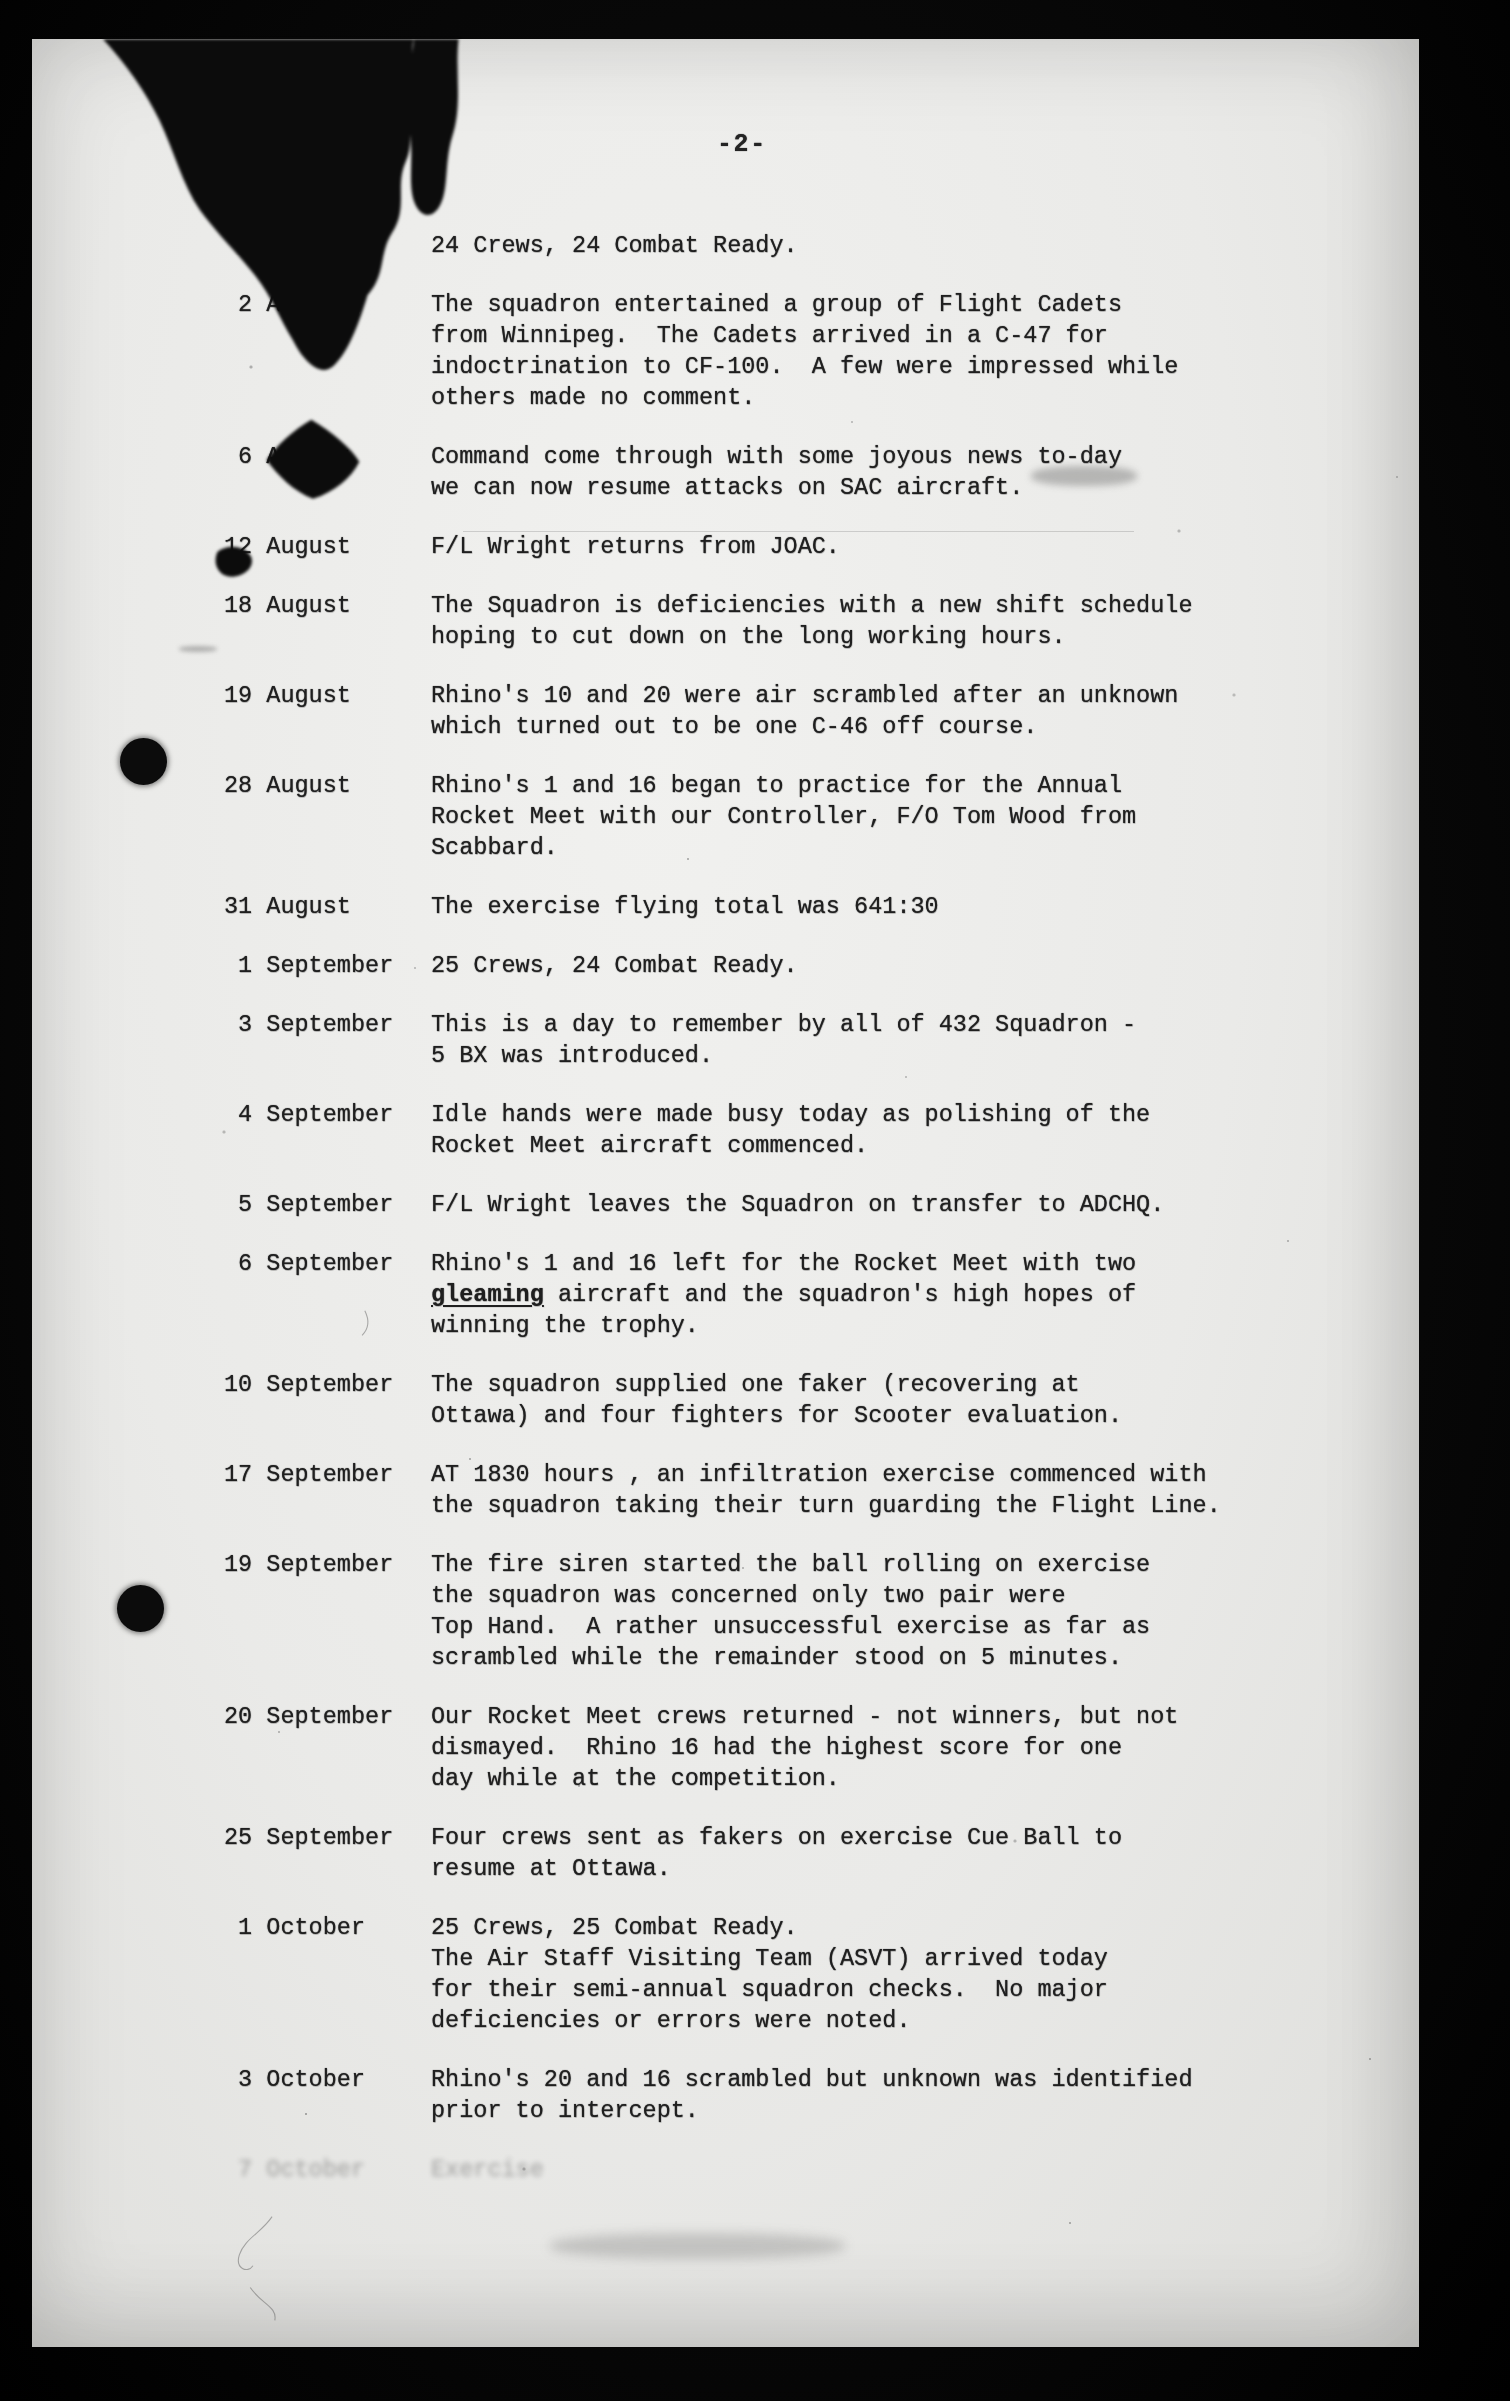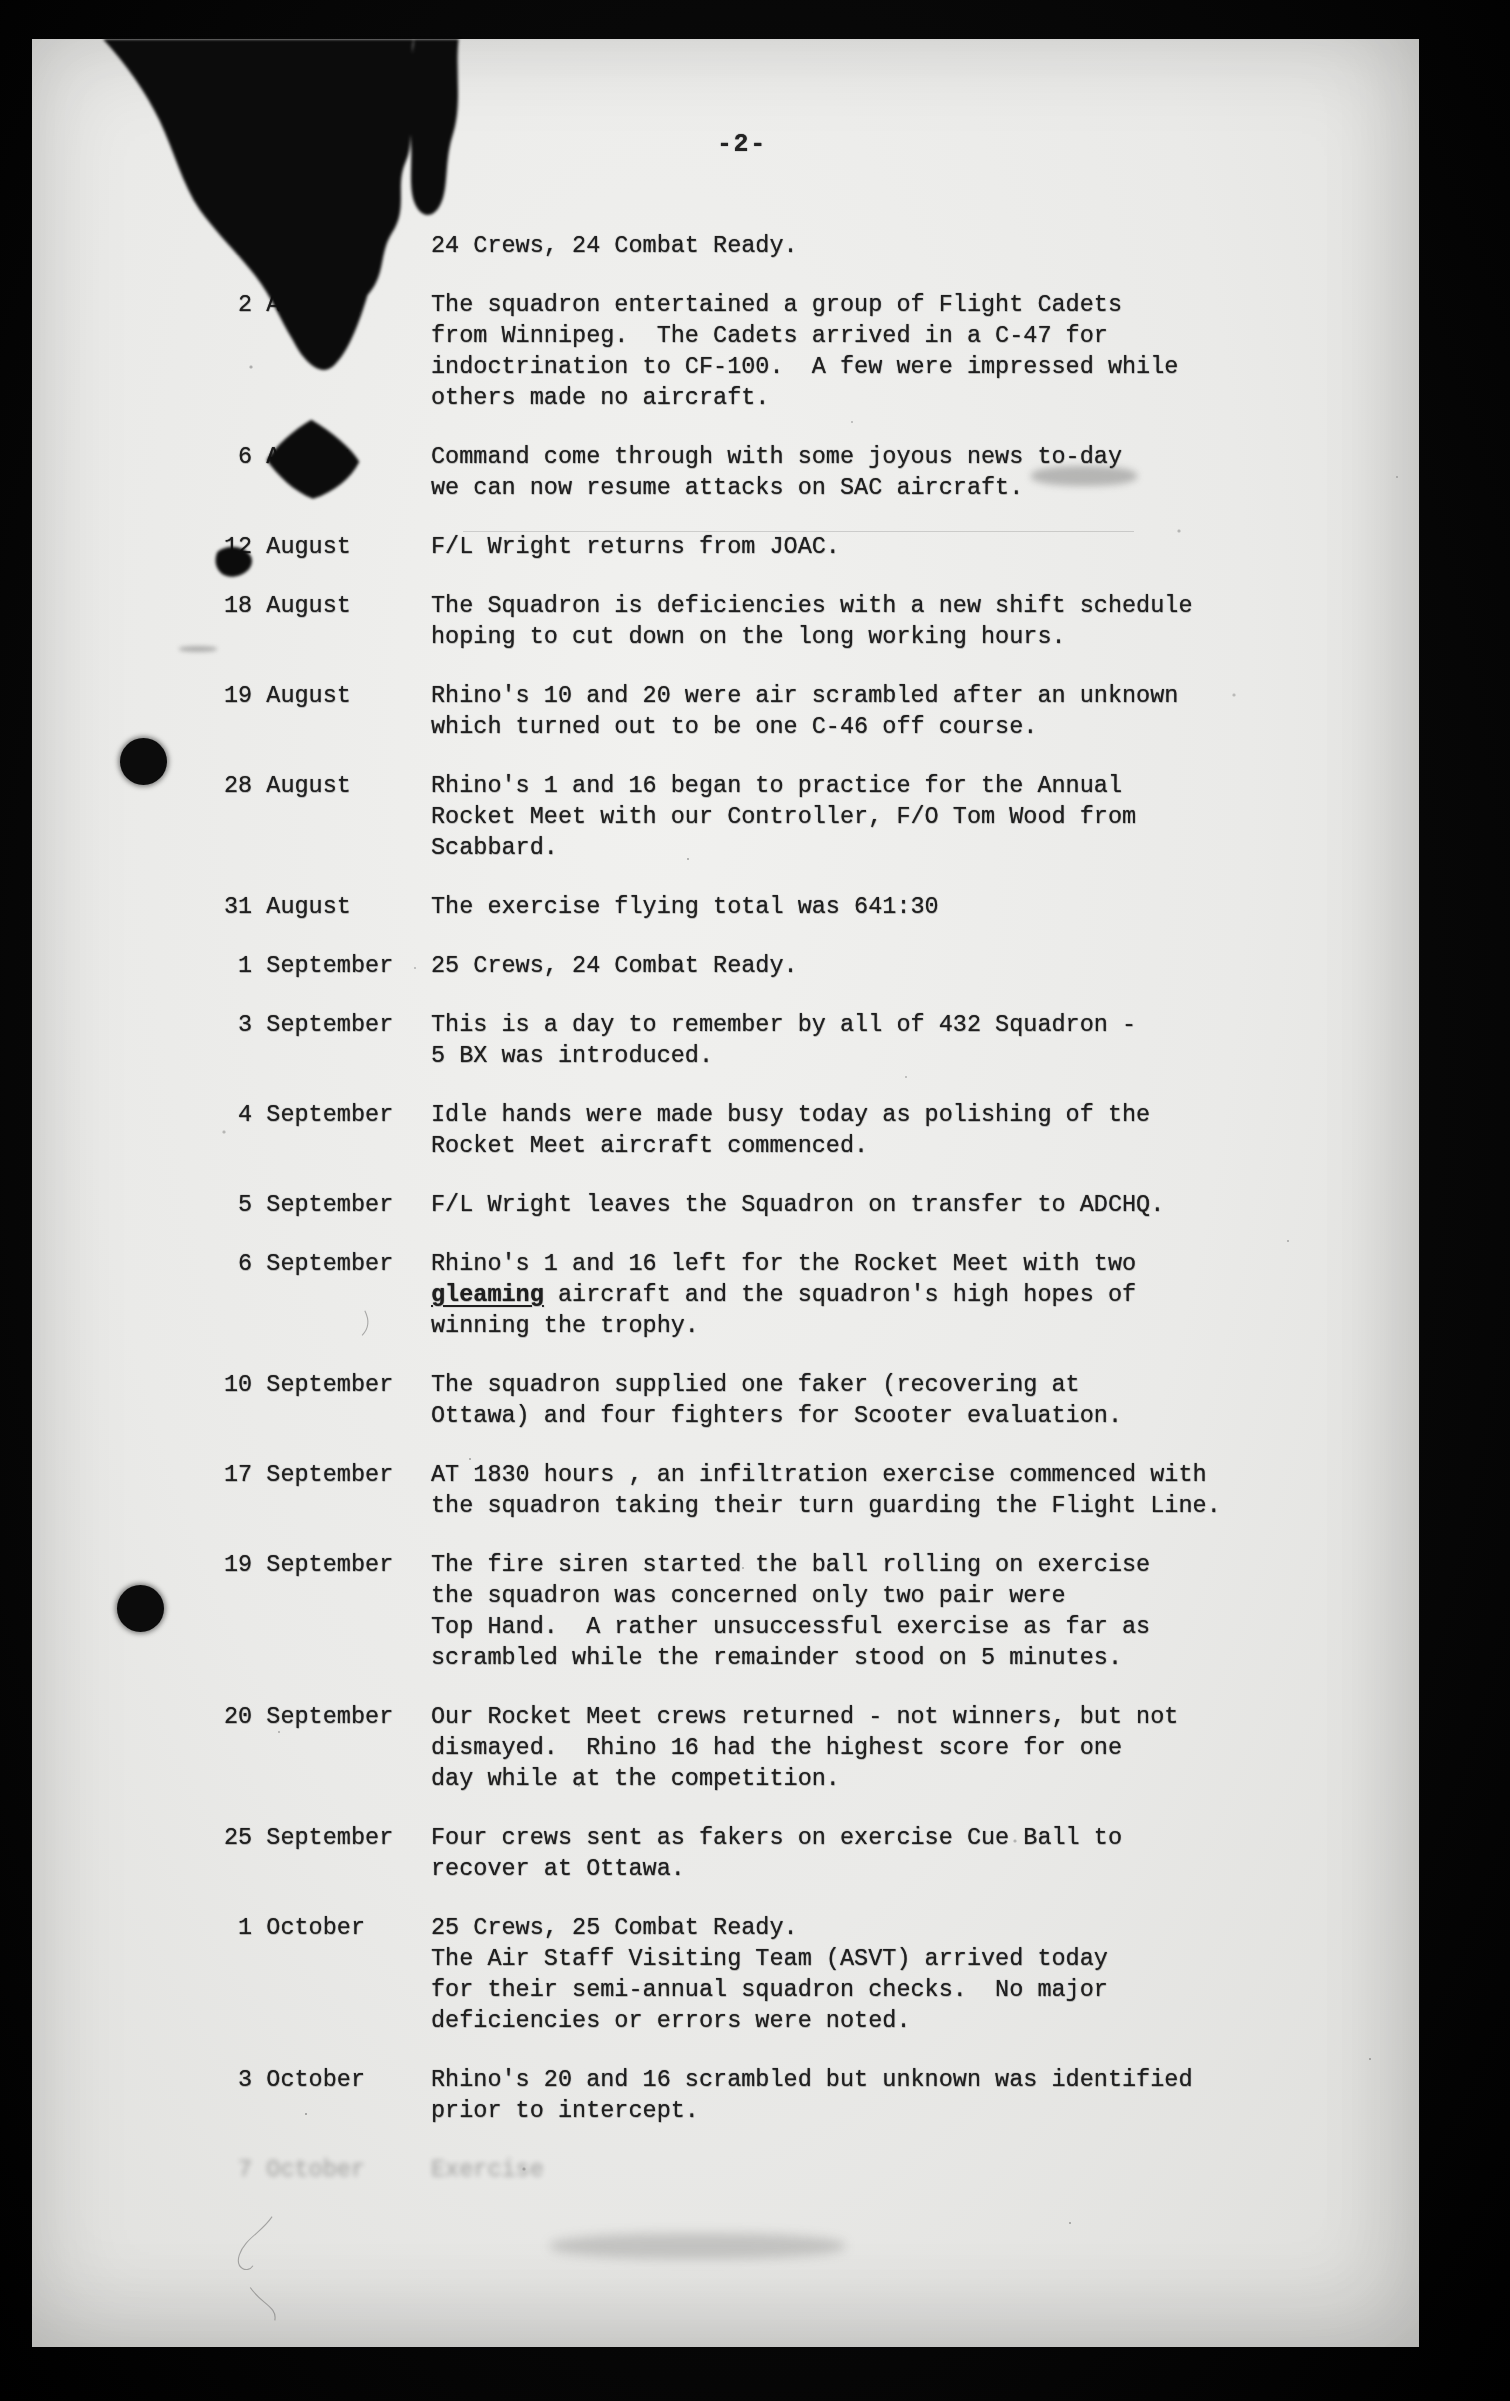--- a/index.html
+++ b/index.html
@@ -72,21 +72,21 @@
         <div class="text">
           <div class="line">24 Crews, 24 Combat Ready.</div>
         </div>
       </div>
       <div class="entry">
         <div class="date"> 2 August</div>
         <div class="text">
           <div class="line">The squadron entertained a group of Flight Cadets</div>
           <div class="line">from Winnipeg.  The Cadets arrived in a C-47 for</div>
           <div class="line">indoctrination to CF-100.  A few were impressed while</div>
-          <div class="line">others made no aircraft.</div>
+          <div class="line">others made no comment.</div>
         </div>
       </div>
       <div class="entry">
         <div class="date"> 6 August</div>
         <div class="text">
           <div class="line">Command come through with some joyous news to-day</div>
           <div class="line">we can now resume attacks on SAC aircraft.</div>
         </div>
       </div>
       <div class="entry">
@@ -185,21 +185,21 @@
         <div class="text">
           <div class="line">Our Rocket Meet crews returned - not winners, but not</div>
           <div class="line">dismayed.  Rhino 16 had the highest score for one</div>
           <div class="line">day while at the competition.</div>
         </div>
       </div>
       <div class="entry">
         <div class="date">25 September</div>
         <div class="text">
           <div class="line">Four crews sent as fakers on exercise Cue Ball to</div>
-          <div class="line">recover at Ottawa.</div>
+          <div class="line">resume at Ottawa.</div>
         </div>
       </div>
       <div class="entry">
         <div class="date"> 1 October</div>
         <div class="text">
           <div class="line">25 Crews, 25 Combat Ready.</div>
           <div class="line">The Air Staff Visiting Team (ASVT) arrived today</div>
           <div class="line">for their semi-annual squadron checks.  No major</div>
           <div class="line">deficiencies or errors were noted.</div>
         </div>

